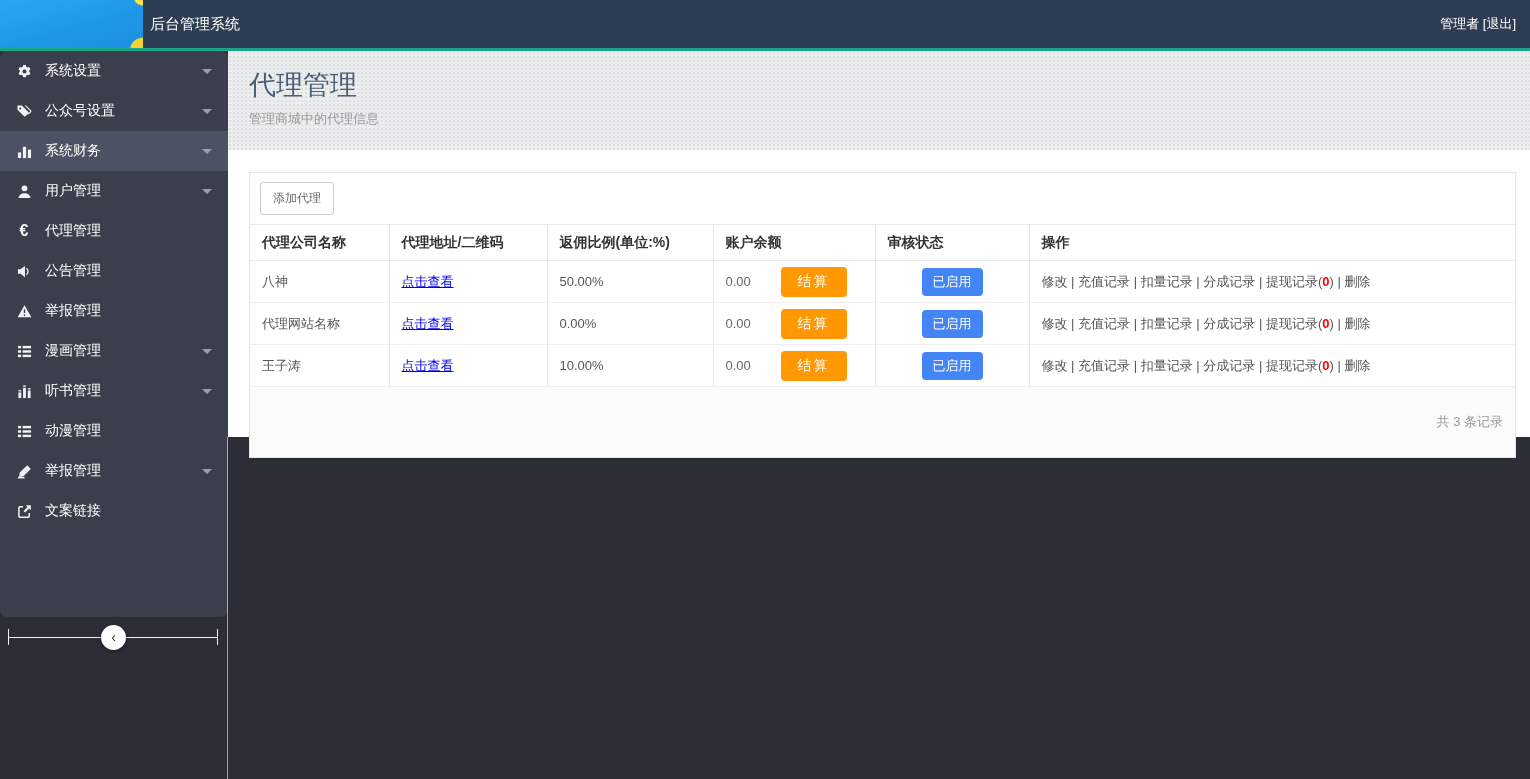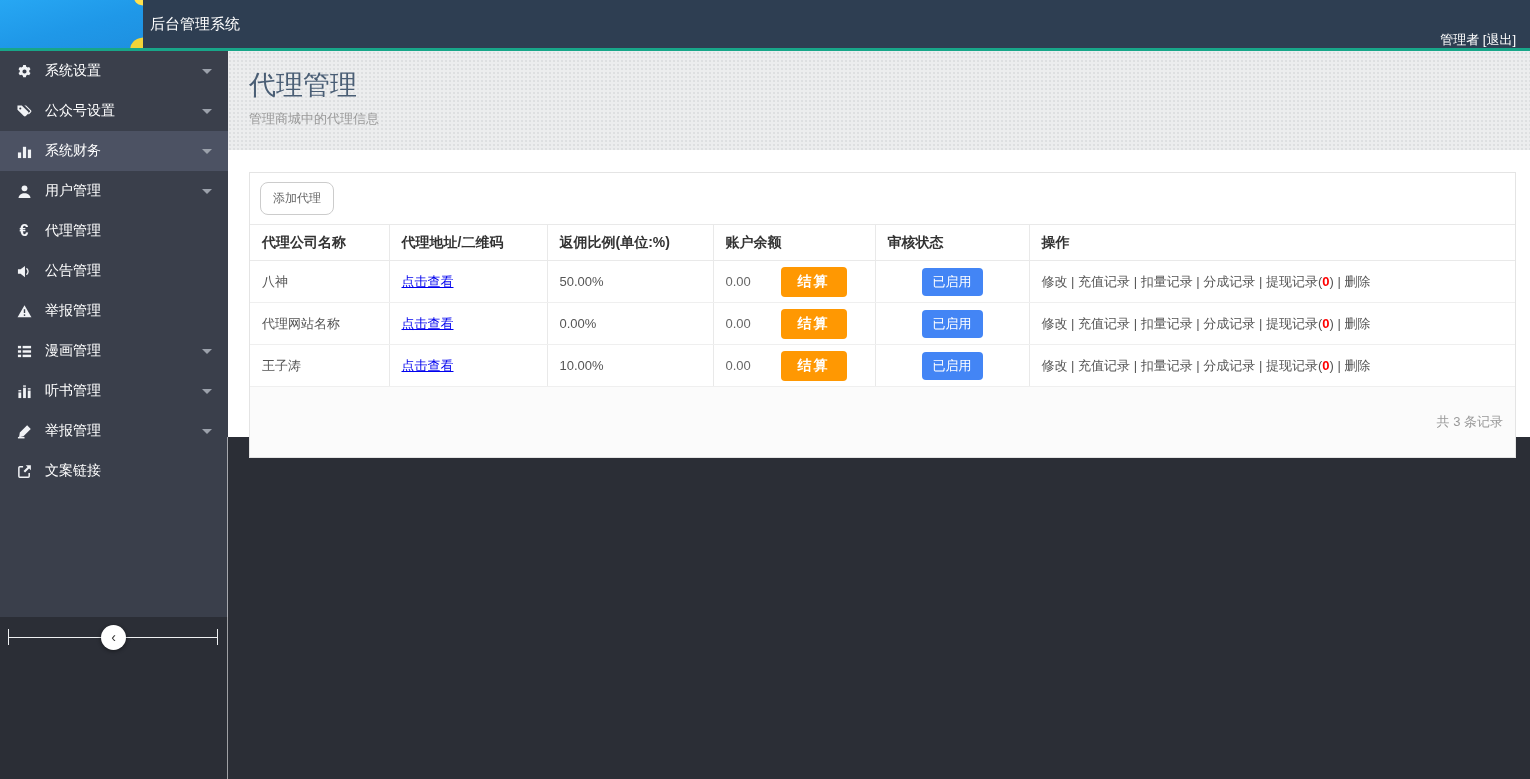--- a/index.html
+++ b/index.html
@@ -8,25 +8,25 @@
        background:var(--page-dark-bg,#2B2E36);
        font-family:"Liberation Sans","DejaVu Sans",sans-serif;}
 
   
   .navbar{position:absolute;top:0;left:0;width:100%;height:48px;background:var(--navbar-bg,#2E3E52);z-index:5;}
   .logo{position:absolute;left:0;top:0;width:143px;height:48px;overflow:hidden;cursor:pointer;
         background:linear-gradient(165deg,#27a7f3 0%,#1f98e8 55%,#1e90e0 100%);}
   .logo .blob1{position:absolute;right:-3px;top:-4px;width:12px;height:9px;background:#ffe14d;border-radius:0 0 0 70%;transform:rotate(8deg);}
   .logo .blob2{position:absolute;right:-5px;bottom:-5px;width:18px;height:15px;background:#f3d438;border-radius:70% 0 0 0;transform:rotate(-6deg);}
   .nav-title{position:absolute;left:150px;top:0;line-height:48px;color:#fff;font-size:15px;}
-  .nav-user{position:absolute;right:14px;top:16px;line-height:48px;color:#fff;font-size:13px;cursor:pointer;}
+  .nav-user{position:absolute;right:14px;top:0;line-height:48px;color:#fff;font-size:13px;cursor:pointer;}
   .teal-line{position:absolute;top:48px;left:0;width:100%;height:3px;background:var(--accent-teal,#18A689);z-index:6;}
 
   
-  .sidebar{position:absolute;left:0;top:51px;width:228px;height:566px;background:var(--sidebar-bg,#3A3F4B);}
+  .sidebar{position:absolute;left:0;top:51px;width:228px;height:566px;background:var(--sidebar-bg,#3A3F4B);border-radius:7px;}
   .side-item{height:40px;display:flex;align-items:center;padding:0 14px;color:#fff;font-size:14px;cursor:pointer;}
   .side-item.active{background:var(--sidebar-active-bg,#4C5263);}
   .side-icon{width:20px;display:inline-flex;justify-content:center;align-items:center;margin-right:11px;color:#f1f3f6;}
   .side-icon svg{width:15px;height:15px;fill:currentColor;}
   .side-icon .txt-ic{font-size:16px;font-weight:bold;line-height:1;}
   .side-label{flex:0 0 auto;}
   .side-caret{margin-left:auto;width:0;height:0;border-left:5px solid transparent;border-right:5px solid transparent;border-top:5px solid #9ba1ab;margin-right:2px;}
 
   
   .slider-track{position:absolute;left:8px;top:637px;width:210px;height:1px;background:#eef0f2;}
@@ -40,33 +40,33 @@
   
   .main{position:absolute;left:228px;top:51px;width:1302px;height:386px;background:#fff;}
   .page-head{height:99px;background-color:var(--header-band-bg,#ECEDEE);
              background-image:radial-gradient(rgba(120,125,130,.12) 1px,transparent 1px);background-size:4px 4px;
              padding-left:21px;box-sizing:border-box;}
   .page-head h1{margin:0;padding-top:16px;font-size:27px;font-weight:500;color:var(--title-color,#4A5E75);}
   .page-subtitle{margin-top:7px;font-size:13px;color:#9a9a9a;}
 
   .panel{margin:22px 14px 0 21px;border:1px solid #e4e4e4;background:#fff;}
   .panel-toolbar{padding:9px 10px;}
-  .btn-add{background:#fff;border:1px solid #ccc;border-radius:8px;color:#666;font-size:12px;
+  .btn-add{background:#fff;border:1px solid #ccc;border-radius:3px;color:#666;font-size:12px;
            padding:7px 12px;cursor:pointer;font-family:inherit;}
 
   table{width:100%;border-collapse:collapse;font-size:13px;table-layout:fixed;}
   thead th{font-size:14px;color:#333;text-align:left;font-weight:bold;height:35px;padding:0 12px;
            border-top:1px solid #e9e9e9;border-bottom:1px solid #e9e9e9;}
   thead th+th, tbody td+td{border-left:1px solid #e9e9e9;}
   tbody td{height:41px;padding:0 12px;color:#555;border-bottom:1px solid #efefef;overflow:hidden;}
   .view-link{color:var(--link-blue,#0000EE);text-decoration:underline;cursor:pointer;}
   .balance-wrap{display:flex;align-items:center;height:41px;}
   .balance-val{color:#666;}
   .btn-settle{margin-left:auto;margin-right:16px;background:var(--orange-button,#FF9802);color:#fff;border:none;
-              border-radius:4px;font-size:14px;font-weight:bold;letter-spacing:2px;padding:6px 17px;cursor:pointer;font-family:inherit;}
+              border-radius:4px;font-size:14px;font-weight:normal;letter-spacing:2px;padding:6px 17px;cursor:pointer;font-family:inherit;}
   .status-cell{text-align:center;}
   .btn-status{background:var(--blue-button,#4385F5);color:#fff;border:none;border-radius:4px;
               font-size:13px;padding:5px 11px;cursor:pointer;font-family:inherit;}
   .ops-cell .op{cursor:pointer;color:#555;}
   .ops-cell .sep{color:#555;}
   .ops-cell .red{color:var(--count-red,#FF0000);font-weight:bold;}
   tfoot td{background:#fbfbfb;border-top:1px solid #e9e9e9;text-align:right;color:#999;
            padding:26px 12px;font-size:13px;height:auto;}
 </style>
 </head>
@@ -173,20 +173,34 @@
             <rect x="1.5" y="9" width="3" height="6"></rect>
             <rect x="6.5" y="4" width="3" height="11"></rect>
             <rect x="11.5" y="7" width="3" height="8"></rect>
             <rect x="1.5" y="6.5" width="3" height="1.4"></rect>
             <rect x="6.5" y="1.5" width="3" height="1.4"></rect>
             <rect x="11.5" y="4.5" width="3" height="1.4"></rect>
           </svg>
         </span>
     <span class="side-label">听书管理</span>
     <span class="side-caret"></span>
+  </div>
+      <div class="side-item">
+    <span class="side-icon">
+          <svg viewBox="0 0 16 16">
+            <rect x="1" y="2" width="3.4" height="2.6"></rect>
+            <rect x="6" y="2" width="9" height="2.6"></rect>
+            <rect x="1" y="6.7" width="3.4" height="2.6"></rect>
+            <rect x="6" y="6.7" width="9" height="2.6"></rect>
+            <rect x="1" y="11.4" width="3.4" height="2.6"></rect>
+            <rect x="6" y="11.4" width="9" height="2.6"></rect>
+          </svg>
+        </span>
+    <span class="side-label">动漫管理</span>
+
   </div>
       <div class="side-item">
     <span class="side-icon">
           <svg viewBox="0 0 16 16">
             <path d="M10.8 1.3l3.9 3.9-7.8 7.8-4.7 1 .8-4.9 7.8-7.8z"></path>
             <rect x="1" y="13.8" width="7" height="1.6"></rect>
           </svg>
         </span>
     <span class="side-label">举报管理</span>
     <span class="side-caret"></span>

